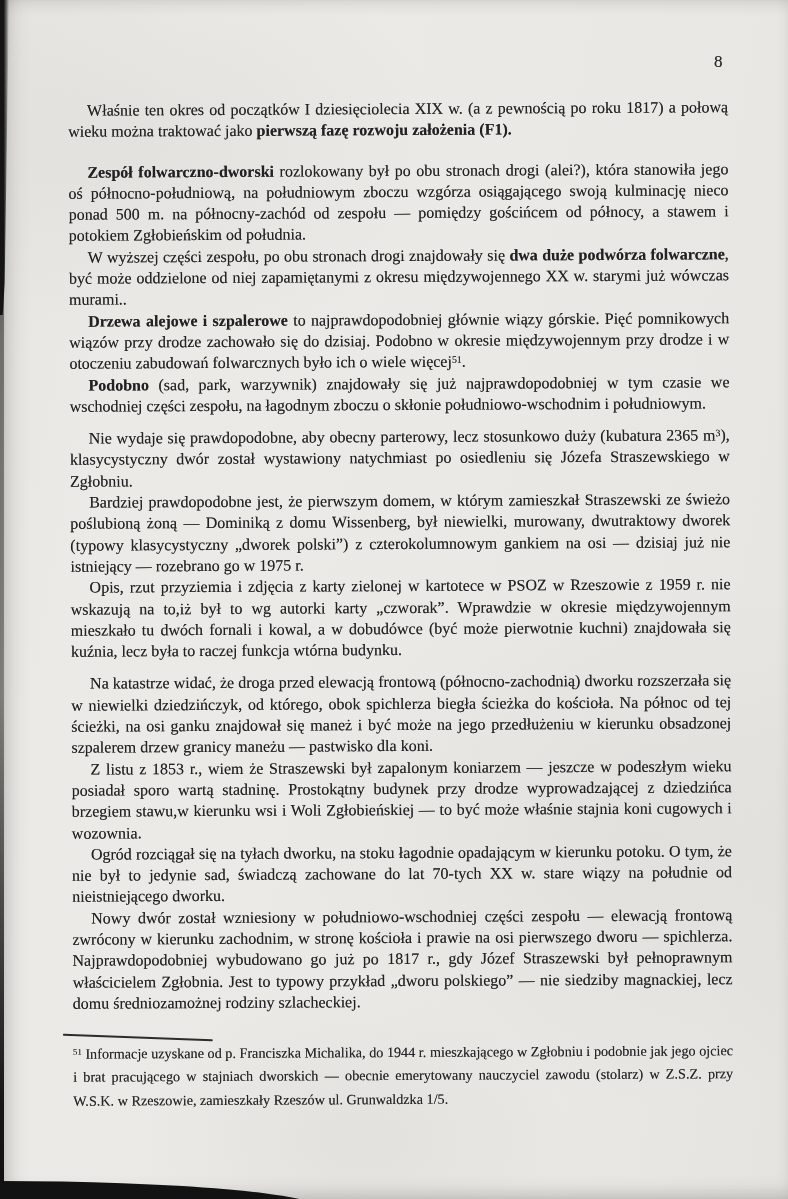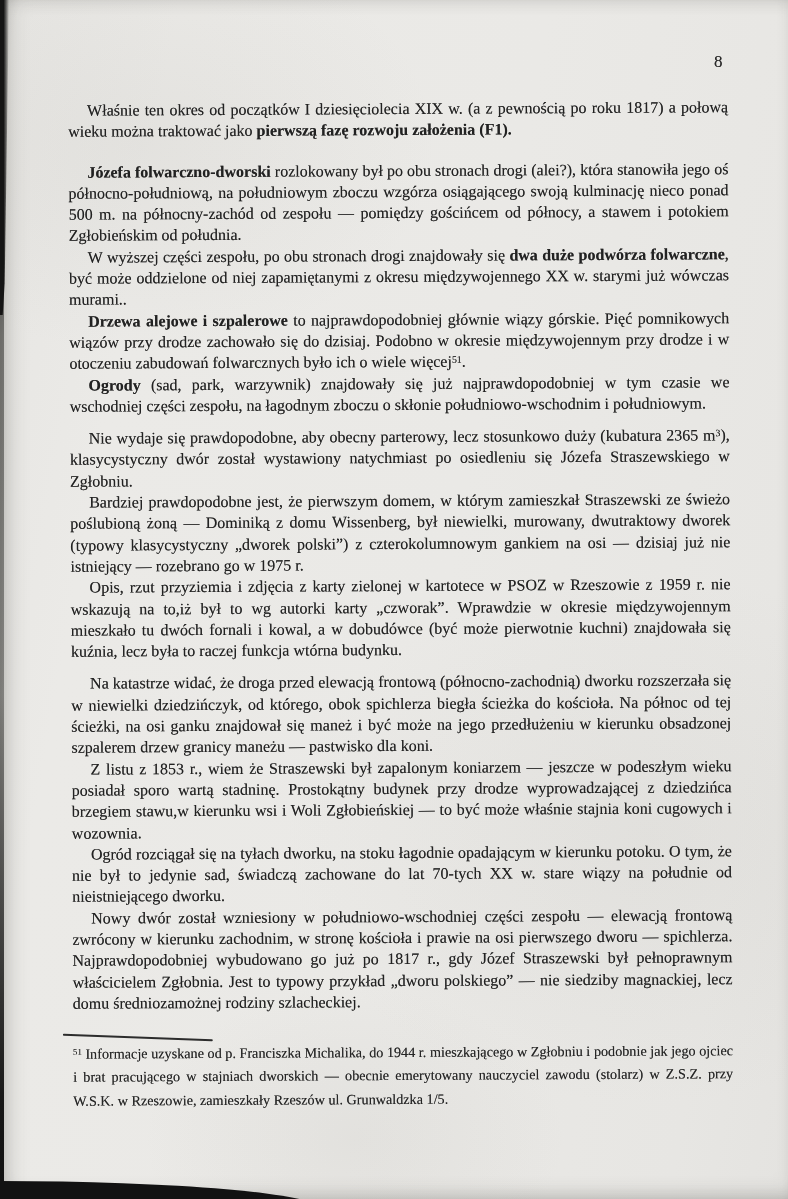--- a/index.html
+++ b/index.html
@@ -86,24 +86,24 @@
 <div class="page">
   <div class="edge-left"></div>
   <div class="edge-left-top"></div>
   <div class="corner-wedge"></div>
 
   <div class="pageno">8</div>
 
   <div class="content">
     <div>
         <p class="para"><span>Właśnie ten okres od początków I dziesięciolecia XIX w. (a z pewnością po roku 1817) a połową wieku można traktować jako </span><b>pierwszą fazę rozwoju założenia (F1).</b></p>
-        <p class="para space-large"><b>Józefa folwarczno-dworski</b><span> rozlokowany był po obu stronach drogi (alei?), która stanowiła jego oś północno-południową, na południowym zboczu wzgórza osiągającego swoją kulminację nieco ponad 500 m. na północny-zachód od zespołu — pomiędzy gościńcem od północy, a stawem i potokiem Zgłobieńskim od południa.</span></p>
+        <p class="para space-large"><b>Zespół folwarczno-dworski</b><span> rozlokowany był po obu stronach drogi (alei?), która stanowiła jego oś północno-południową, na południowym zboczu wzgórza osiągającego swoją kulminację nieco ponad 500 m. na północny-zachód od zespołu — pomiędzy gościńcem od północy, a stawem i potokiem Zgłobieńskim od południa.</span></p>
         <p class="para"><span>W wyższej części zespołu, po obu stronach drogi znajdowały się </span><b>dwa duże podwórza folwarczne</b><span>, być może oddzielone od niej zapamiętanymi z okresu międzywojennego XX w. starymi już wówczas murami..</span></p>
         <p class="para"><b>Drzewa alejowe i szpalerowe</b><span> to najprawdopodobniej głównie wiązy górskie. Pięć pomnikowych wiązów przy drodze zachowało się do dzisiaj. Podobno w okresie międzywojennym przy drodze i w otoczeniu zabudowań folwarcznych było ich o wiele więcej</span><sup>51</sup><span>.</span></p>
-        <p class="para"><b>Ogrody</b><span> (sad, park, warzywnik) znajdowały się już najprawdopodobniej w tym czasie we wschodniej części zespołu, na łagodnym zboczu o skłonie południowo-wschodnim i południowym.</span></p>
+        <p class="para"><b>Podobno</b><span> (sad, park, warzywnik) znajdowały się już najprawdopodobniej w tym czasie we wschodniej części zespołu, na łagodnym zboczu o skłonie południowo-wschodnim i południowym.</span></p>
         <p class="para space-small"><span>Nie wydaje się prawdopodobne, aby obecny parterowy, lecz stosunkowo duży (kubatura 2365 m</span><sup>3</sup><span>), klasycystyczny dwór został wystawiony natychmiast po osiedleniu się Józefa Straszewskiego w Zgłobniu.</span></p>
         <p class="para"><span>Bardziej prawdopodobne jest, że pierwszym domem, w którym zamieszkał Straszewski ze świeżo poślubioną żoną — Dominiką z domu Wissenberg, był niewielki, murowany, dwutraktowy dworek (typowy klasycystyczny „dworek polski”) z czterokolumnowym gankiem na osi — dzisiaj już nie istniejący — rozebrano go w 1975 r.</span></p>
         <p class="para"><span>Opis, rzut przyziemia i zdjęcia z karty zielonej w kartotece w PSOZ w Rzeszowie z 1959 r. nie wskazują na to,iż był to wg autorki karty „czworak”. Wprawdzie w okresie międzywojennym mieszkało tu dwóch fornali i kowal, a w dobudówce (być może pierwotnie kuchni) znajdowała się kuźnia, lecz była to raczej funkcja wtórna budynku.</span></p>
         <p class="para space-small"><span>Na katastrze widać, że droga przed elewacją frontową (północno-zachodnią) dworku rozszerzała się w niewielki dziedzińczyk, od którego, obok spichlerza biegła ścieżka do kościoła. Na północ od tej ścieżki, na osi ganku znajdował się maneż i być może na jego przedłużeniu w kierunku obsadzonej szpalerem drzew granicy maneżu — pastwisko dla koni.</span></p>
         <p class="para"><span>Z listu z 1853 r., wiem że Straszewski był zapalonym koniarzem — jeszcze w podeszłym wieku posiadał sporo wartą stadninę. Prostokątny budynek przy drodze wyprowadzającej z dziedzińca brzegiem stawu,w kierunku wsi i Woli Zgłobieńskiej — to być może właśnie stajnia koni cugowych i wozownia.</span></p>
         <p class="para"><span>Ogród rozciągał się na tyłach dworku, na stoku łagodnie opadającym w kierunku potoku. O tym, że nie był to jedynie sad, świadczą zachowane do lat 70-tych XX w. stare wiązy na południe od nieistniejącego dworku.</span></p>
         <p class="para"><span>Nowy dwór został wzniesiony w południowo-wschodniej części zespołu — elewacją frontową zwrócony w kierunku zachodnim, w stronę kościoła i prawie na osi pierwszego dworu — spichlerza. Najprawdopodobniej wybudowano go już po 1817 r., gdy Józef Straszewski był pełnoprawnym właścicielem Zgłobnia. Jest to typowy przykład „dworu polskiego” — nie siedziby magnackiej, lecz domu średniozamożnej rodziny szlacheckiej.</span></p>
       </div>
     <div class="footnote-sep"></div>
     <p class="footnote"><sup>51</sup> Informacje uzyskane od p. Franciszka Michalika, do 1944 r. mieszkającego w Zgłobniu i podobnie jak jego ojciec i brat pracującego w stajniach dworskich — obecnie emerytowany nauczyciel zawodu (stolarz) w Z.S.Z. przy W.S.K. w Rzeszowie, zamieszkały Rzeszów ul. Grunwaldzka 1/5.</p>

